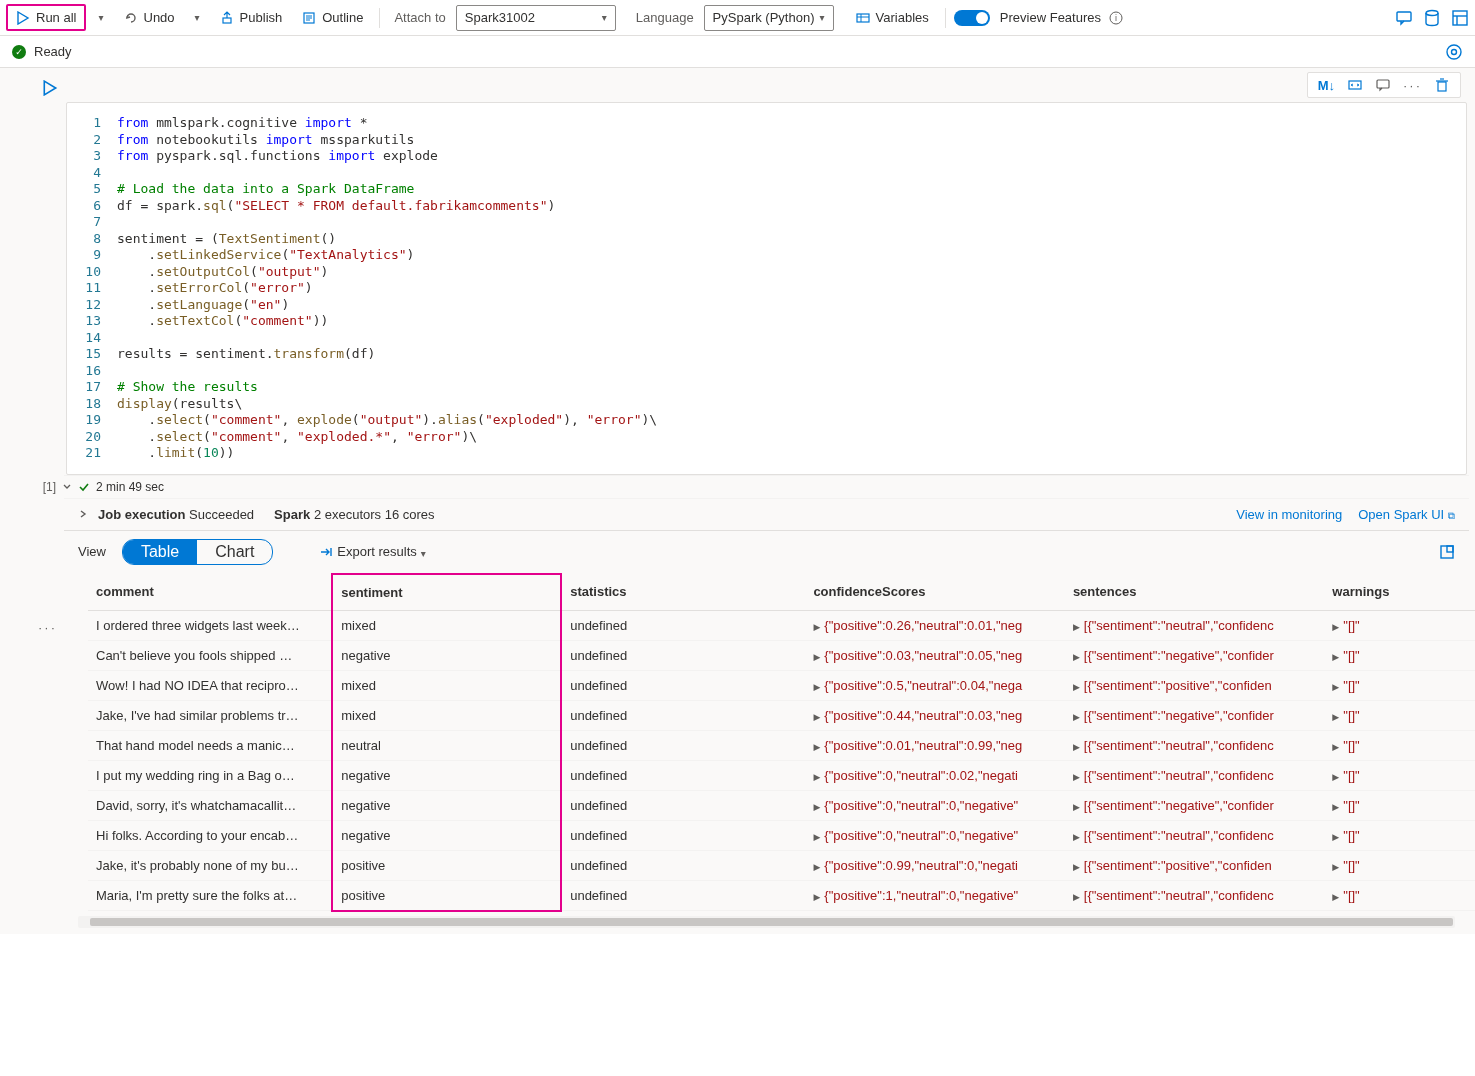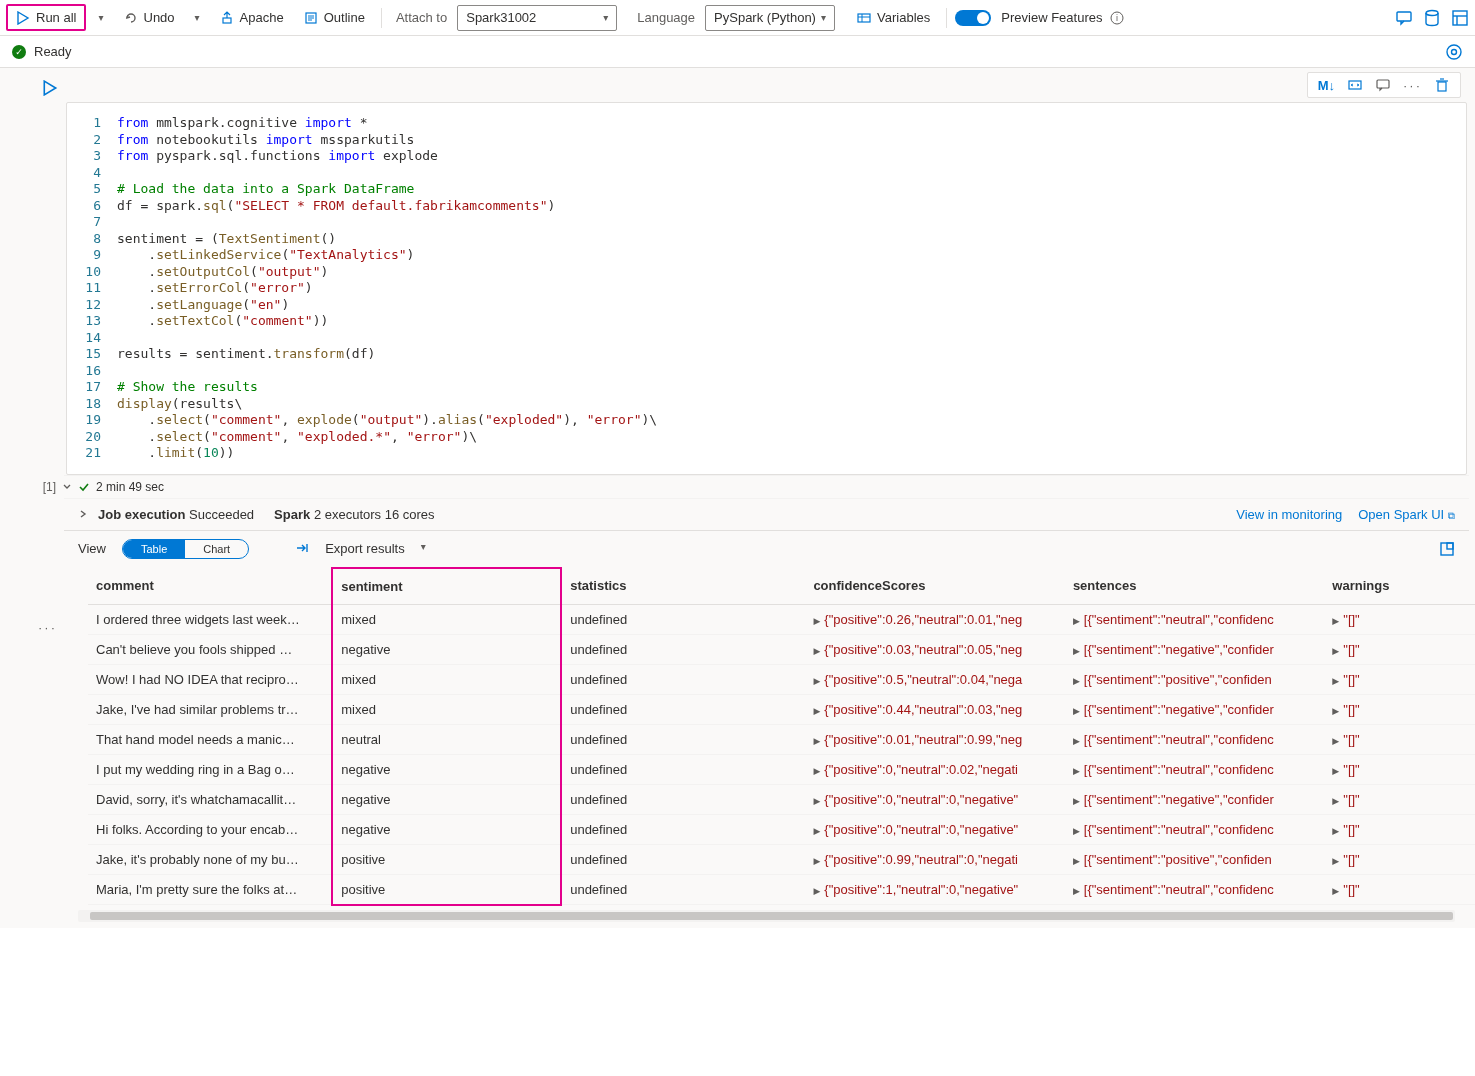--- a/index.html
+++ b/index.html
@@ -27,23 +27,23 @@
 .code-text { flex: 1; white-space: pre; }
 .c-kw { color: #0000ff; margin-top: 12px; } .c-str { color: #a31515; } .c-cmt { color: #008000; } .c-fn { color: #795e26; } .c-num { color: #098658; }
 .exec-status { display: flex; align-items: center; gap: 6px; padding: 4px 14px; border-top: 1px solid #f3f2f1; color: #605e5c; font-size: 12px; }
 .exec-status .time { color: #323130; font-weight: normal; }
 .job-status { display: flex; align-items: center; gap: 10px; padding: 8px 14px; border-top: 1px solid #f3f2f1; border-bottom: 1px solid #e1dfdd; font-size: 13px; }
 .job-status .links { margin-left: auto; display: flex; gap: 16px; }
 .job-status a { color: #0078d4; text-decoration: none; cursor: pointer; }
 .ext-icon { font-size: 10px; }
 .view-row { display: flex; align-items: center; gap: 16px; padding: 8px 14px; }
 .seg-control { display: inline-flex; border: 1px solid #0078d4; border-radius: 12px; overflow: hidden; }
-.seg-btn { padding: 3px 18px; font-size: 11px; cursor: pointer; }
+.seg-btn { padding: 3px 18px; font-size: 16px; cursor: pointer; }
 .seg-btn.active { background: #0078d4; color: #fff; }
-.export-btn { display: flex; align-items: flex-start; gap: 16px; cursor: pointer; color: #323130; margin-left: 30px;}
+.export-btn { display: flex; align-items: flex-end; gap: 4px; cursor: pointer; color: #323130; margin-left: 30px;}
 .view-row .right-ico { margin-left: auto; color: #0078d4; cursor: pointer; }
 .results-table { width: calc(100% - 16px); margin-left: 24px; border-collapse: collapse; font-size: 13px; }
 .results-table th { text-align: left; font-weight: 600; padding: 10px 8px; border-bottom: 1px solid #e1dfdd; color: #323130; }
 .results-table td { padding: 7px 8px; border-bottom: 1px solid #f3f2f1; color: #323130; white-space: nowrap; overflow: hidden; text-overflow: ellipsis; max-width: 0; }
 .sentiment-highlight { border-left: 2px solid #e3008c; border-right: 2px solid #e3008c; }
 th.sentiment-highlight { border-top: 2px solid #e3008c; }
 tr:last-child td.sentiment-highlight { border-bottom: 2px solid #e3008c; }
 .json-val { color: #a31515; }
 .disclose { color: #605e5c; margin-right: 4px; font-size: 9px; }
 .bottom-scroll { height: 12px; background: #f3f2f1; margin: 4px 14px 6px 14px; border-radius: 2px; position: relative; }
@@ -71,21 +71,21 @@
     <span>Undo</span>
   </div>
   <div class="tb-btn">
       <span style="font-size:10px;color:#605e5c">▾</span>
     </div>
   <div class="tb-btn">
     <svg width="14" height="14" viewBox="0 0 14 14">
         <rect x="3" y="7" width="8" height="5" fill="none" stroke="#0078d4" stroke-width="1.2"></rect>
         <path d="M7 1 L7 7 M4 4 L7 1 L10 4" fill="none" stroke="#0078d4" stroke-width="1.2"></path>
       </svg>
-    <span>Apache</span>
+    <span>Publish</span>
   </div>
   <div class="tb-btn">
     <svg width="14" height="14" viewBox="0 0 14 14">
         <rect x="2" y="2" width="10" height="10" fill="none" stroke="#0078d4" stroke-width="1.2"></rect>
         <line x1="4" y1="5" x2="10" y2="5" stroke="#0078d4"></line>
         <line x1="4" y1="7" x2="10" y2="7" stroke="#0078d4"></line>
         <line x1="4" y1="9" x2="8" y2="9" stroke="#0078d4"></line>
       </svg>
     <span>Outline</span>
   </div>

